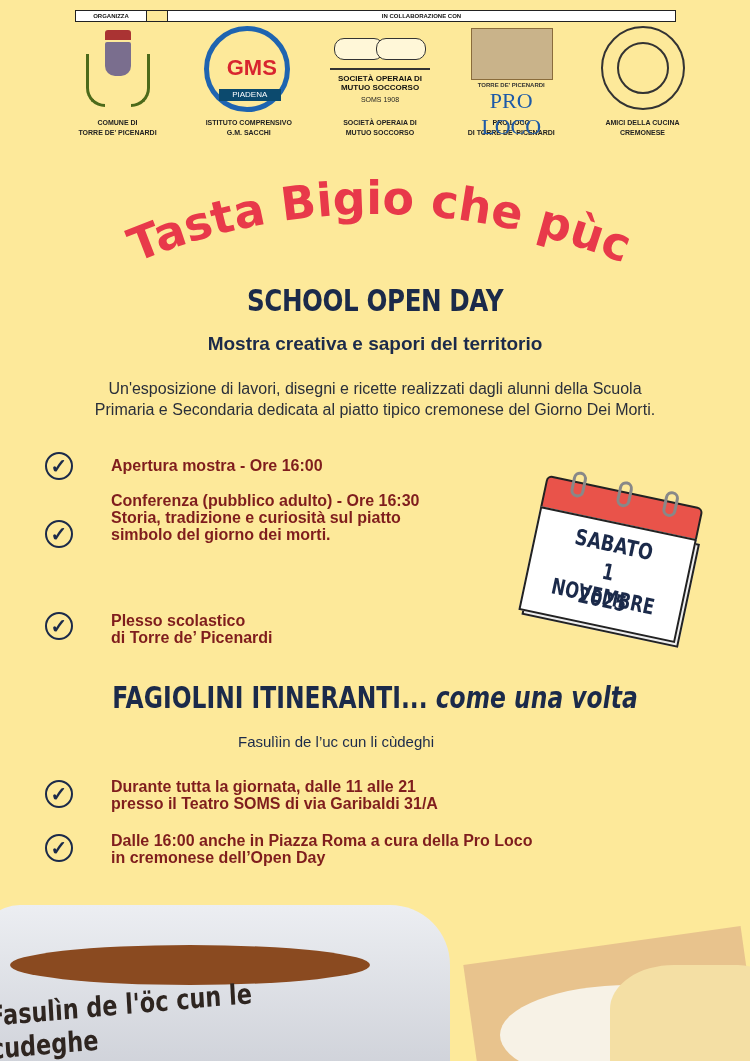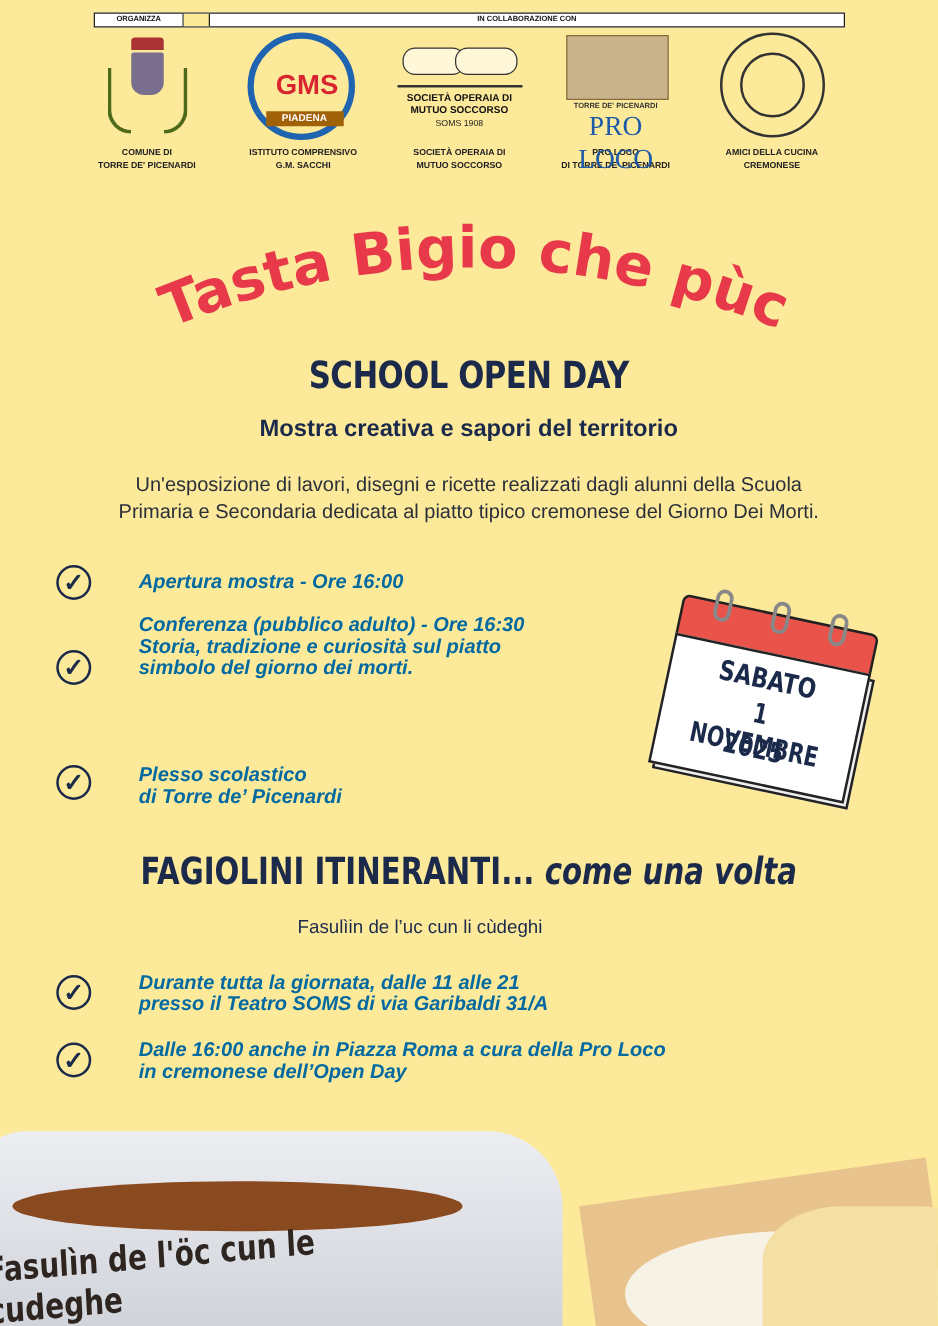--- a/index.html
+++ b/index.html
@@ -12,33 +12,33 @@
   .abs { position:absolute; }
 
   
   .hdr { left:75px; top:10px; width:599px; height:10px; border:1px solid #222; background:#fff;
          display:flex; font-size:6px; font-weight:bold; color:#111; line-height:10px; }
   .hdr .c1 { width:70px; text-align:center; border-right:1px solid #222; }
   .hdr .c2 { width:20px; background:#fde99a; border-right:1px solid #222; }
   .hdr .c3 { flex:1; text-align:center; }
 
   
-  .logos { left:55px; top:24px; width:650px; height:125px; display:flex; }
+  .logos { left:55px; top:24px; width:650px; height:125px; display:flex; justify-content:space-between; }
   .logo { width:125px; display:flex; flex-direction:column; align-items:center; }
   .logo .art { width:100px; height:92px; position:relative; }
   .logo .cap { font-size:7px; font-weight:bold; text-align:center; color:#222; line-height:10px; margin-top:2px; }
   .crest { position:absolute; left:37px; top:6px; width:26px; height:56px; }
   .crest .crown { width:26px; height:10px; background:#a33; border-radius:3px 3px 0 0; }
   .crest .shield { width:26px; height:34px; background:#7a6e8e; margin-top:2px; border-radius:2px 2px 10px 10px; }
   .laurel-l, .laurel-r { position:absolute; top:30px; width:16px; height:50px; border:3px solid #4c6a1a; border-top:none; }
   .laurel-l { left:18px; border-right:none; border-radius:0 0 0 30px; }
   .laurel-r { right:18px; border-left:none; border-radius:0 0 30px 0; }
   .gms { position:absolute; left:5px; top:2px; width:86px; height:86px; border-radius:50%; border:5px solid #1e64b0; box-sizing:border-box; background:#fde99a; }
   .gms .t { position:absolute; left:18px; top:24px; font-size:22px; font-weight:bold; color:#d8252f; }
-  .gms .band { position:absolute; left:10px; bottom:6px; width:62px; height:12px; background:#a16207; color:#fff; font-size:8px; text-align:center; line-height:12px; font-weight:bold; }
+  .gms .band { position:absolute; left:10px; bottom:6px; width:62px; height:12px; background:#0c4a6e; color:#fff; font-size:8px; text-align:center; line-height:12px; font-weight:normal; }
   .hands { position:absolute; left:0; top:4px; width:100px; height:40px; border-bottom:2px solid #333; }
   .hands .h1,.hands .h2 { position:absolute; top:10px; width:48px; height:20px; background:#fff7d8; border:1px solid #333; border-radius:10px; }
   .hands .h1 { left:4px; } .hands .h2 { right:4px; }
   .soms-t { position:absolute; left:0; top:50px; width:100px; text-align:center; font-size:8px; font-weight:bold; line-height:9px; color:#111; }
   .soms-y { position:absolute; left:0; top:72px; width:100px; text-align:center; font-size:7px; color:#222; }
   .proloco .bld { position:absolute; left:10px; top:4px; width:80px; height:50px; background:#c9b38a; border:1px solid #8a6c3c; }
   .proloco .sub { position:absolute; left:10px; top:58px; width:80px; font-size:6px; font-weight:bold; color:#333; text-align:center; }
   .proloco .pl { position:absolute; left:0; top:64px; width:100px; text-align:center; font-family:"Liberation Serif", serif; font-size:22px; color:#1d5aa8; }
   .amici { position:absolute; left:8px; top:2px; width:84px; height:84px; border-radius:50%; border:2px solid #333; box-sizing:border-box; }
   .amici .in { position:absolute; left:14px; top:14px; width:52px; height:52px; border-radius:50%; border:2px solid #333; box-sizing:border-box; }
@@ -48,21 +48,21 @@
   .title-svg text { font-family:"DejaVu Sans", sans-serif; font-weight:bold; font-size:46px; fill:#e8394a; }
 
   .h-open { left:0; top:283px; width:750px; text-align:center; font-family:"DejaVu Sans", sans-serif; font-weight:bold;
             font-size:30px; color:#1b2a4a; transform:scaleX(0.82); letter-spacing:-0.5px; }
   .h-sub { left:0; top:333px; width:750px; text-align:center; font-size:19px; font-weight:bold; color:#1b2a4a; }
   .intro { left:20px; top:378px; width:710px; text-align:center; font-size:16px; line-height:21px; color:#2a2f3a; }
 
   .check { width:28px; height:28px; border:2.5px solid #1b2a4a; border-radius:50%; box-sizing:border-box; display:flex; align-items:center; justify-content:center; font-size:20px; font-weight:bold; color:#1b2a4a; }
   .item { left:45px; display:flex; }
   .item .check { position:absolute; left:0; }
-  .txt { position:absolute; left:66px; font-size:16px; font-weight:bold; line-height:17px; white-space:nowrap; color:#0369a1;font-style:italic; }
+  .txt { position:absolute; left:66px; font-size:16px; font-weight:bold; line-height:17px; white-space:nowrap; color:#7f1d1d; }
   .note { font-size:8px; font-weight:bold; margin-left:6px; }
 
   
   .cal { left:532px; top:480px; width:160px; height:148px; transform:rotate(12deg); }
   .cal .top { position:absolute; left:0; top:10px; width:160px; height:34px; background:#e9534a; border:2px solid #222; border-radius:6px 6px 0 0; box-sizing:border-box; }
   .cal .page { position:absolute; left:0; top:42px; width:160px; height:106px; background:#fff; border:2px solid #222; box-sizing:border-box; }
   .cal .page2 { position:absolute; left:4px; top:46px; width:160px; height:106px; background:#eee; border:2px solid #222; box-sizing:border-box; }
   .cal .ring { position:absolute; top:0; width:14px; height:26px; border:3px solid #888; border-radius:8px; box-sizing:border-box; }
   .cal .d { position:absolute; left:0; width:160px; text-align:center; font-family:"DejaVu Sans", sans-serif; font-weight:bold; color:#1b2a4a; }
 

